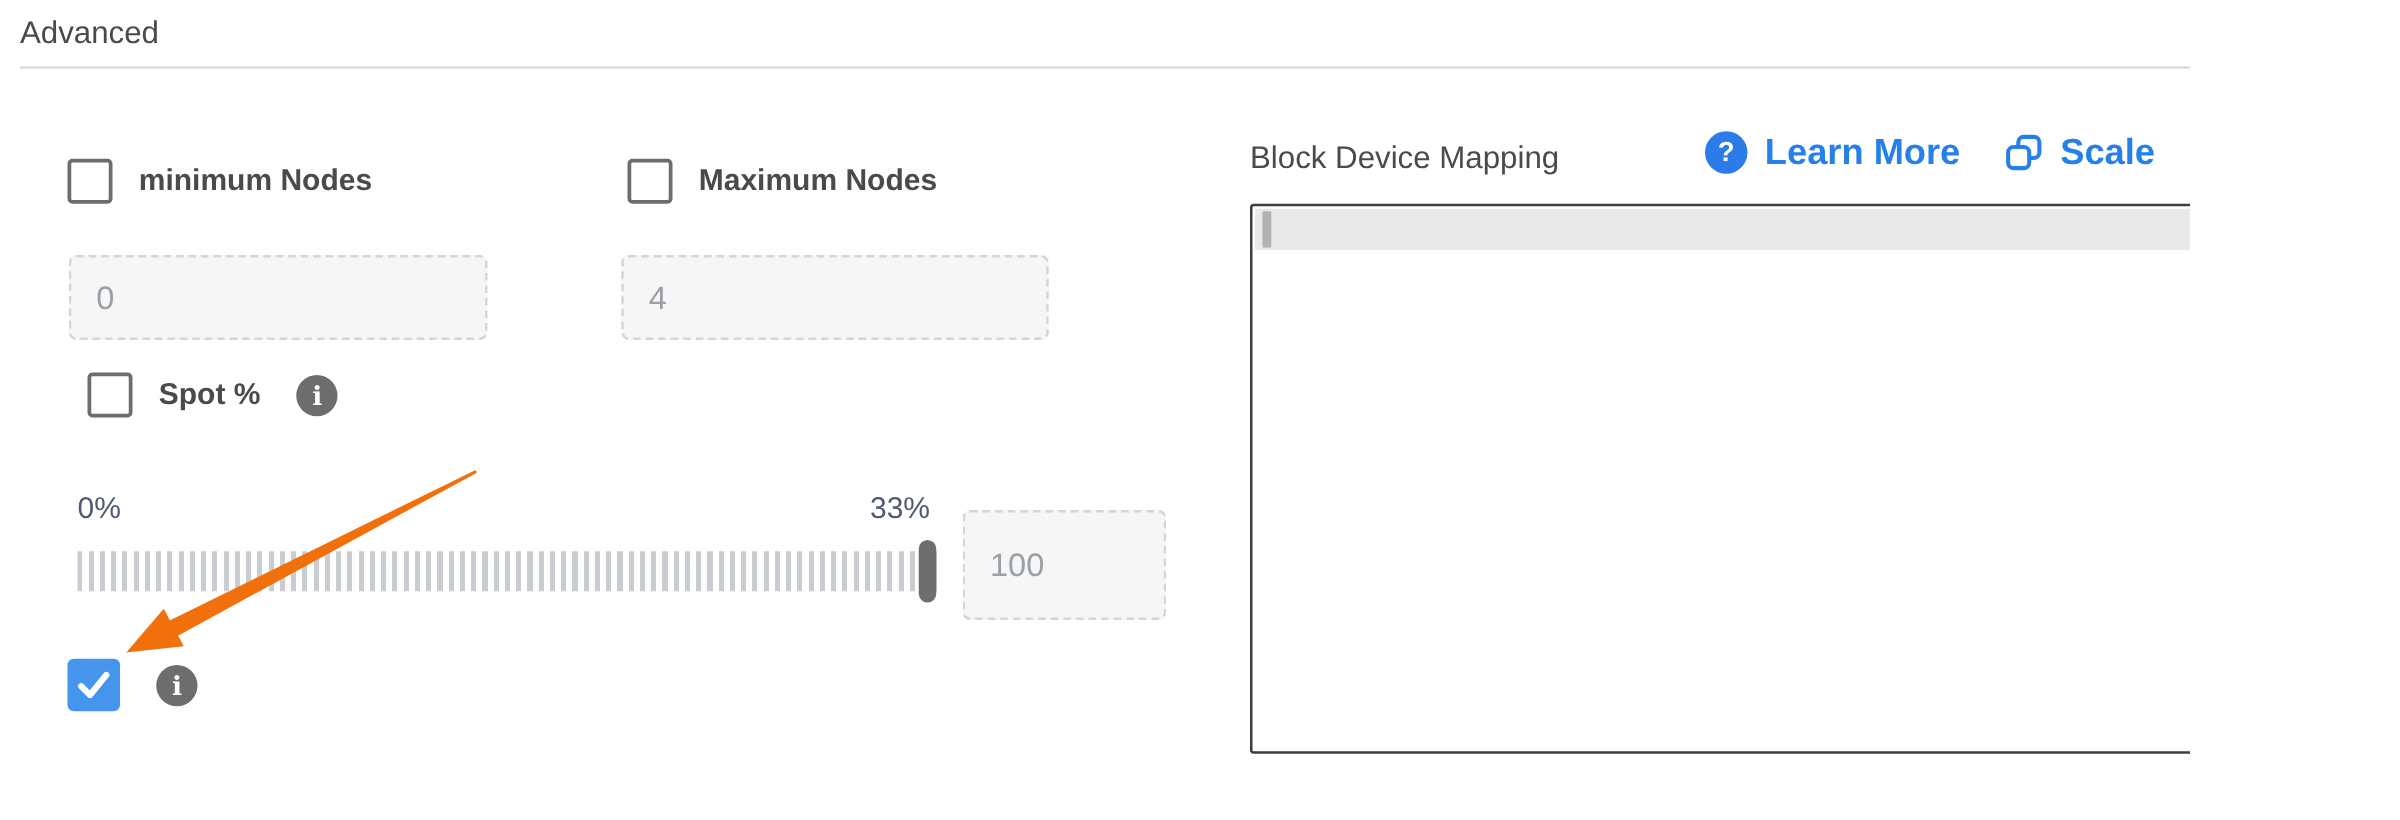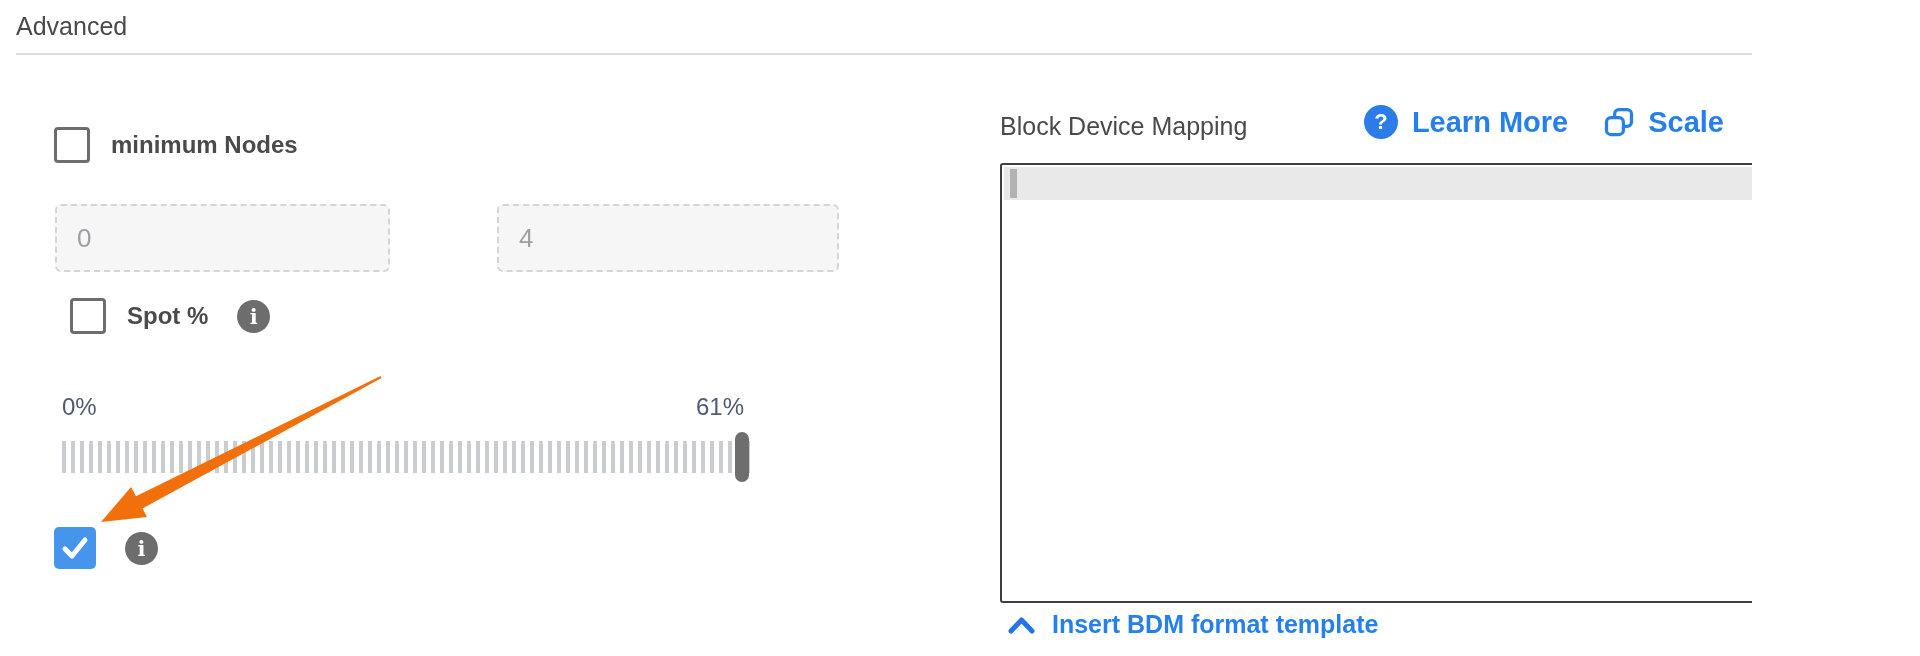--- a/index.html
+++ b/index.html
@@ -60,36 +60,41 @@
   <div class="adv-title">Advanced</div>
   <svg class="adv-chevron" viewBox="0 0 30 22">
     <polyline points="3,4 15,17 27,4" fill="none" stroke="#6b6b6b" stroke-width="4" stroke-linecap="round" stroke-linejoin="round"></polyline>
   </svg>
   <div class="divider"></div>
 
   <div class="cb-row" style="left:54px; top:127px;">
     <div class="cb-box"></div>
     <div class="cb-label">minimum Nodes</div>
   </div>
+  <div class="cb-row" style="left:502px; top:127px;">
+    <div class="cb-box"></div>
+    <div class="cb-label">Maximum Nodes</div>
+  </div>
 
   <input class="dashed-input" style="left: 55px; top: 204px; width: 335px; height: 68px;" readonly="" value="0">
   <input class="dashed-input" style="left: 497px; top: 204px; width: 342px; height: 68px;" readonly="" value="4">
 
   <div class="cb-row" style="left:54px; top:298px;padding-left:16px;">
     <div class="cb-box"></div>
     <div class="cb-label">Spot %</div>
     <div class="info-icon">i</div>
   </div>
 
   <div class="slider-labels">
     <span>0%</span>
-    <span>61%</span>
+    <span>33%</span>
   </div>
   <div class="ticks"></div>
   <div class="slider-handle"></div>
+  <input class="dashed-input" style="left: 770px; top: 408px; width: 163px; height: 88px;" readonly="" value="100">
 
   <div class="cb-row" style="left:54px; top:527px;">
     <div class="cb-box checked">
       <svg width="30" height="30" viewBox="0 0 30 30">
         <polyline points="5,16 12,23 25,7" fill="none" stroke="#fff" stroke-width="5" stroke-linecap="round" stroke-linejoin="round"></polyline>
       </svg>
     </div>
     <div class="info-icon">i</div>
   </div>
 
@@ -110,20 +115,14 @@
     <span class="link-text">Scale</span>
   </div>
 
   <div class="editor">
     <div class="active-line">
       <div class="cursor-bar"></div>
     </div>
     <div class="editor-content"></div>
   </div>
 
-  <div class="insert-row">
-    <svg width="27" height="18" viewBox="0 0 27 18">
-      <polyline points="3,15 13.5,4 24,15" fill="none" stroke="#2474e8" stroke-width="5" stroke-linecap="round" stroke-linejoin="round"></polyline>
-    </svg>
-    <span class="insert-text">Insert BDM format template</span>
-  </div>
 
 </div>
 
 </body></html>

